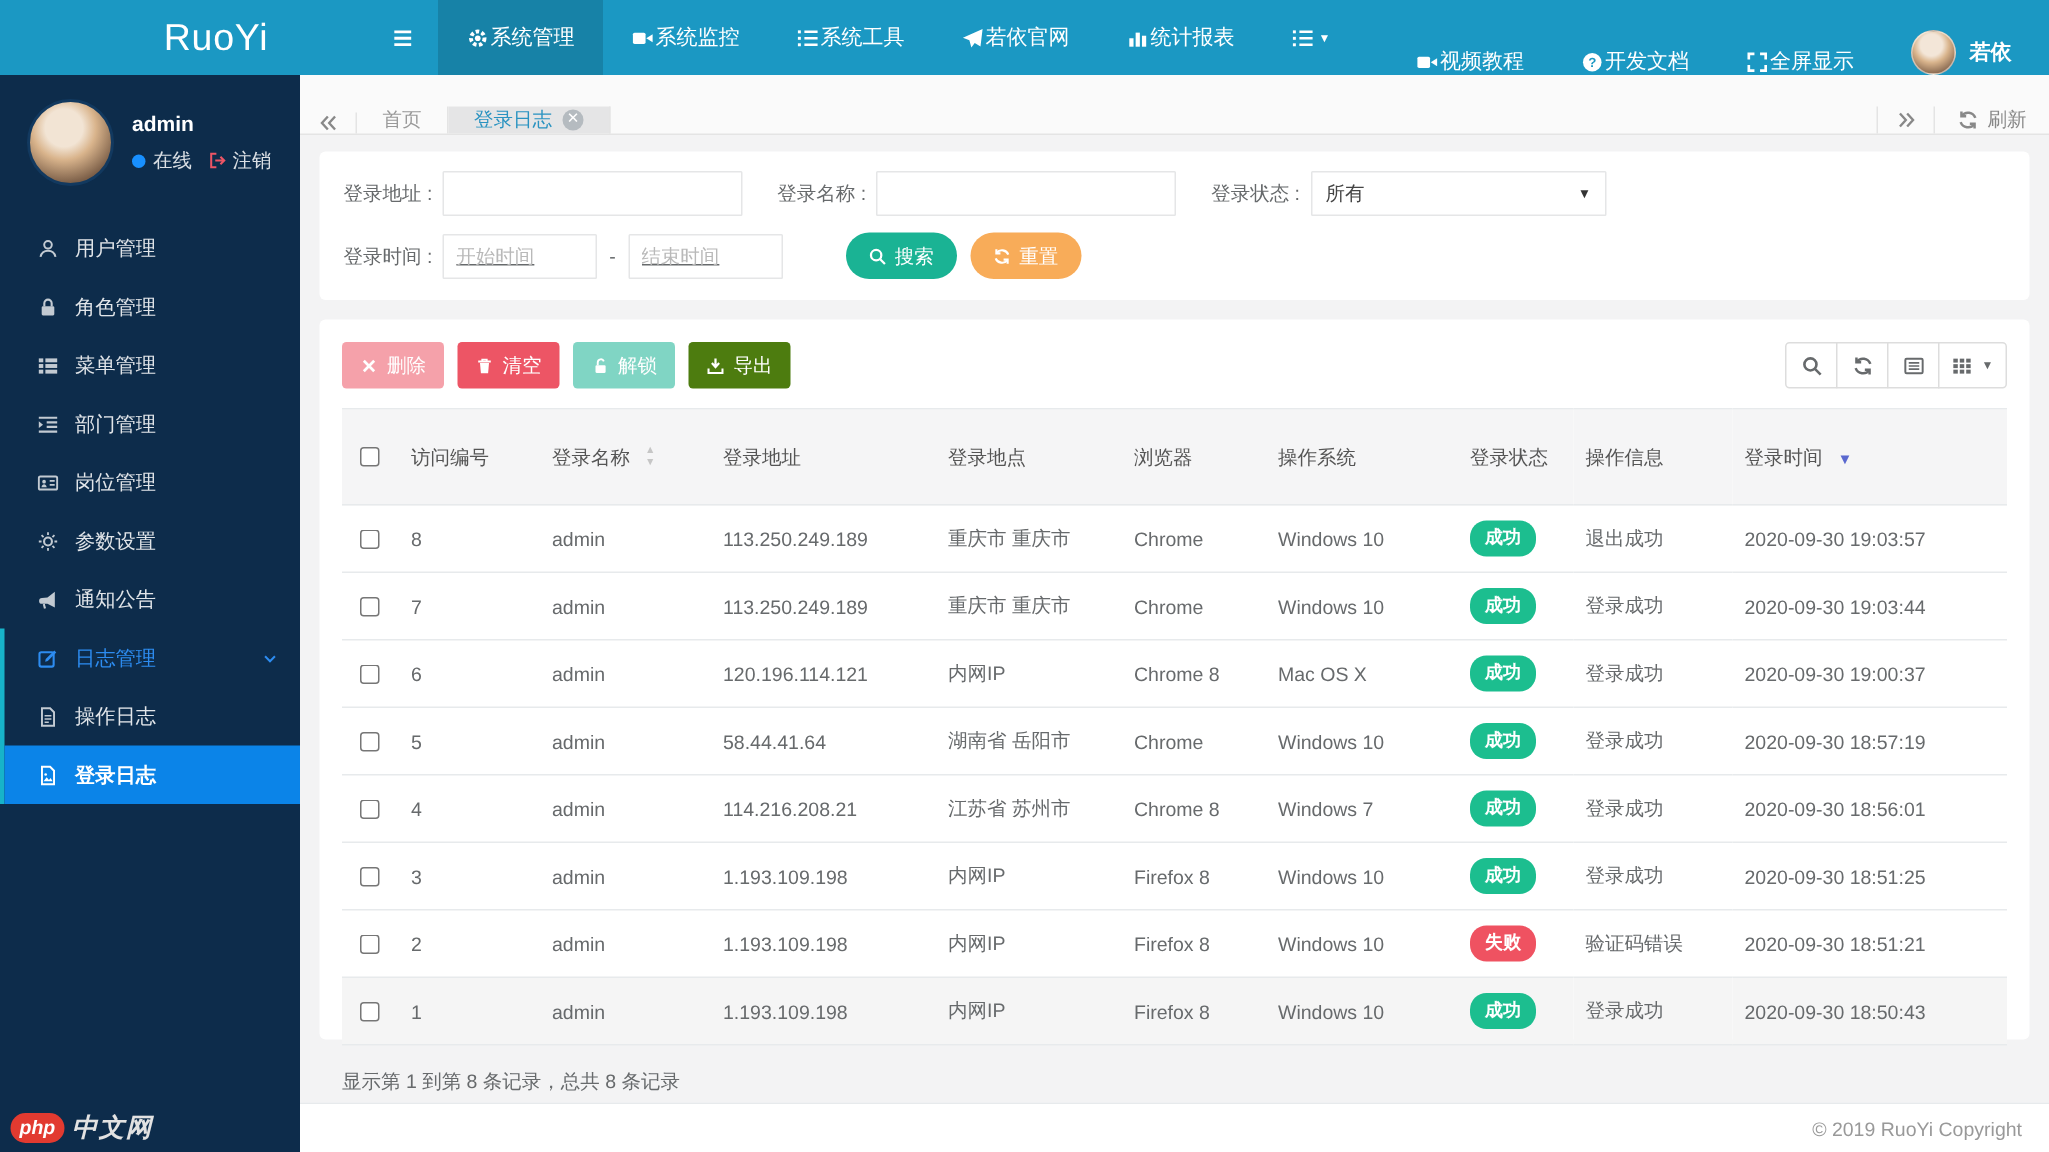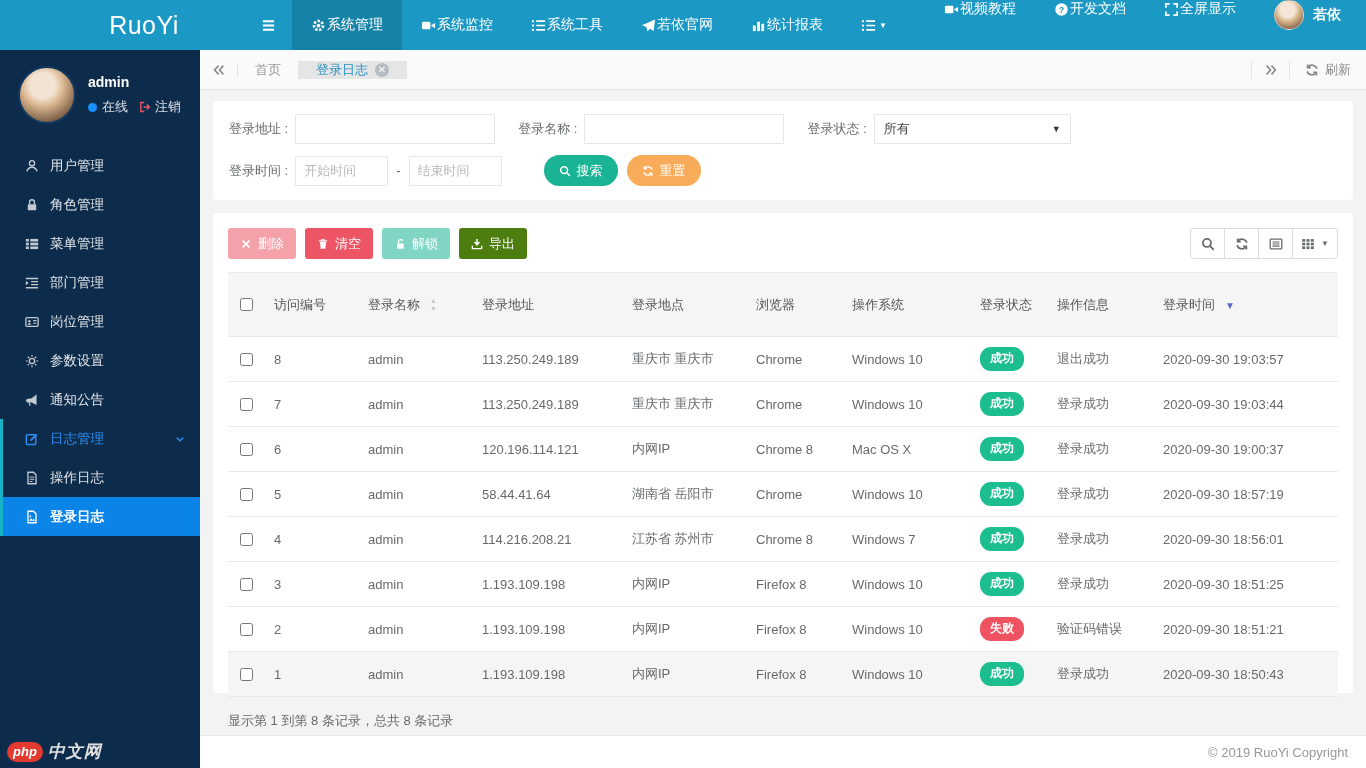--- a/index.html
+++ b/index.html
@@ -12,21 +12,21 @@
   .ic12 { width:12px; height:12px; }
 
   
   .navbar { position:fixed; top:0; left:0; right:0; height:50px; background:#1b98c3; display:flex; align-items:stretch; z-index:20; }
   .logo { width:200px; color:#fff; font-size:25px; display:flex; align-items:center; justify-content:center; letter-spacing:.5px; background:#1b98c3;margin-left:44px; }
   .nav-toggle { width:48px; display:flex; align-items:center; justify-content:center; color:#fff; cursor:pointer; }
   .nav-main { display:flex; align-items:stretch; }
   .nav-item { display:flex; align-items:center; gap:1px; padding:0 19px; color:#fff; font-size:14px; cursor:pointer; white-space:nowrap; }
   .nav-item.active { background:rgba(0,0,0,.14); }
   .caret-txt { font-size:8px; margin-left:2px; }
-  .nav-right { margin-left:auto; display:flex; align-items:flex-start; padding-right:6px; }
+  .nav-right { margin-left:auto; display:flex; align-items:flex-end; padding-right:6px; }
   .avatar-sm { width:30px; height:30px; border-radius:50%;
     background:radial-gradient(circle at 45% 32%, #f3e6d8 0 30%, #d9b48c 48%, #8a6b52 78%, #5a4736 100%); border:1px solid rgba(255,255,255,.5); }
   .nav-user { gap:9px; font-weight:bold; }
 
   
   .sidebar { position:fixed; top:50px; left:0; bottom:0; width:200px; background:#0d2c4b; z-index:15; }
   .user-panel { padding:16px 12px 18px 18px; display:flex; align-items:center; gap:12px; }
   .avatar-lg { width:58px; height:58px; border-radius:50%; flex:none;
     background:radial-gradient(circle at 42% 32%, #f2e4d4 0 26%, #d9b48c 44%, #7d6049 76%, #40332a 100%); border:2px solid #12395f; }
   .user-meta { display:flex; flex-direction:column; gap:8px; }
@@ -48,38 +48,38 @@
   .submenu .menu-item { padding-left:22px; }
   .submenu .menu-item.active { background:#0b84e8; color:#fff; font-weight:bold; }
   .submenu .menu-item.active .ic { color:#fff; }
   .watermark { position:absolute; bottom:5px; left:7px; display:flex; align-items:center; gap:5px; }
   .php-badge { background:#e23a30; color:#fff; border-radius:11px; padding:2px 6px 3px; font-size:13px; font-weight:bold; font-style:italic; }
   .wm-text { color:#e2e2e2; font-size:17px; font-weight:bold; font-style:italic; letter-spacing:1px; }
 
   
   .content { margin-left:200px; padding-top:50px; height:768px; position:relative; }
 
-  .tabbar { height:40px; background:#fafafa; border-bottom:1px solid #e4e4e4; display:flex; align-items:center; }
+  .tabbar { height:40px; background:#fafafa; border-bottom:1px solid #e4e4e4; display:flex; align-items:flex-end; }
   .tab-nav-btn { width:38px; display:flex; align-items:center; justify-content:center; color:#888; border-right:1px solid #e4e4e4; cursor:pointer; }
   .tab-nav-btn.right { border-right:none; border-left:1px solid #e4e4e4; }
   .tab { display:flex; align-items:center; gap:7px; padding:0 17px; color:#999; border-right:1px solid #e4e4e4; cursor:pointer; }
   .tab.active { background:#e5e5e6; color:#2a93c1; }
   .tab-close { width:14px; height:14px; border-radius:50%; background:#b5bbc0; color:#fff; font-size:10px; line-height:14px; text-align:center; display:inline-block; }
   .tab-right { margin-left:auto; display:flex; align-items:stretch; }
   .refresh-btn { display:flex; align-items:center; gap:6px; padding:0 15px; color:#888; border-left:1px solid #e4e4e4; cursor:pointer; }
 
   .page { padding:11px 13px 0; }
   .search-panel { background:#fff; border-radius:4px; padding:13px 16px 3px; margin-bottom:13px; }
   .form-row { display:flex; align-items:center; margin-bottom:11px; }
   .field { display:flex; align-items:center; margin-right:23px; }
   .form-label { margin-right:7px; white-space:nowrap; }
   .input { height:30px; border:1px solid #e5e6e7; border-radius:1px; padding:0 8px; font-size:13px; color:#676a6c;
     width:200px; outline:none; font-family:inherit; }
   .input::placeholder { color:#b9b9b9; }
-  .input.date { width:93px; }
+  .input.date { width:103px;text-decoration:underline; }
   .sep { margin:0 8px; color:#676a6c; }
   .select { height:30px; width:197px; border:1px solid #e5e6e7; border-radius:1px; background:#fff; display:flex;
     align-items:center; padding:0 9px; color:#444; cursor:pointer; }
   .select .sel-caret { margin-left:auto; font-size:9px; color:#333; }
   .btn-pill { height:31px; border:none; border-radius:16px; color:#fff; padding:0 15px; font-size:13px;
     display:inline-flex; align-items:center; gap:6px; cursor:pointer; font-family:inherit; }
   .btn-search { background:#1ab394; margin-left:19px; }
   .btn-reset { background:#f8ac59; margin-left:9px; }
 
   .main-panel { background:#fff; border-radius:4px; padding:15px; height:480px; }

